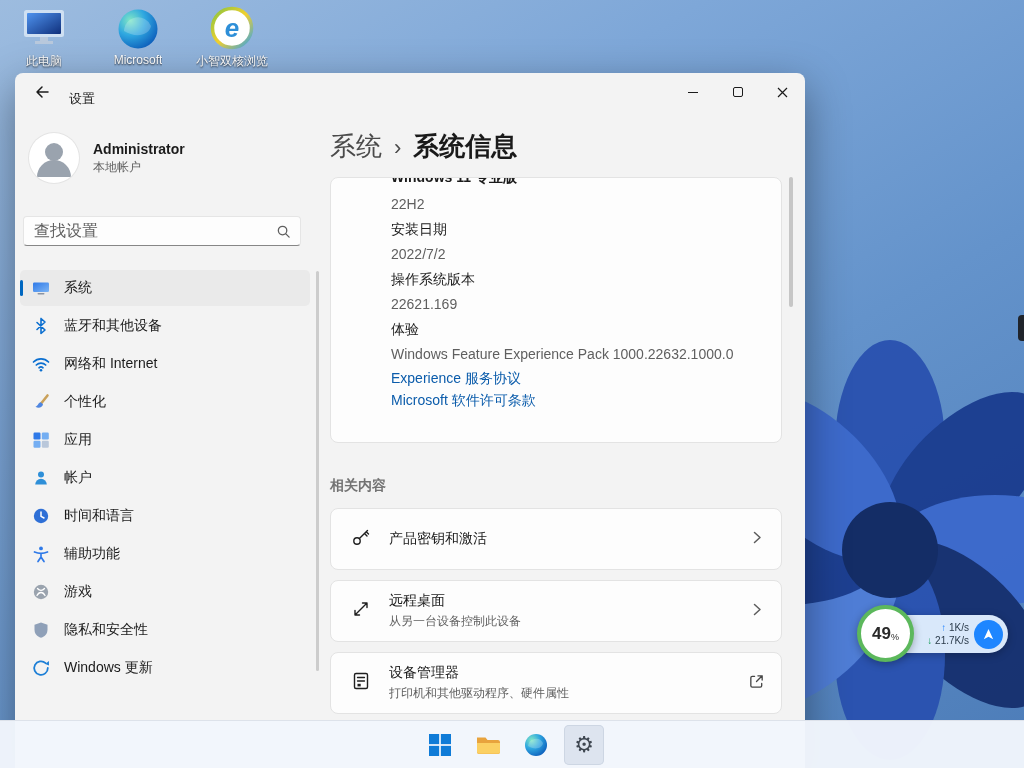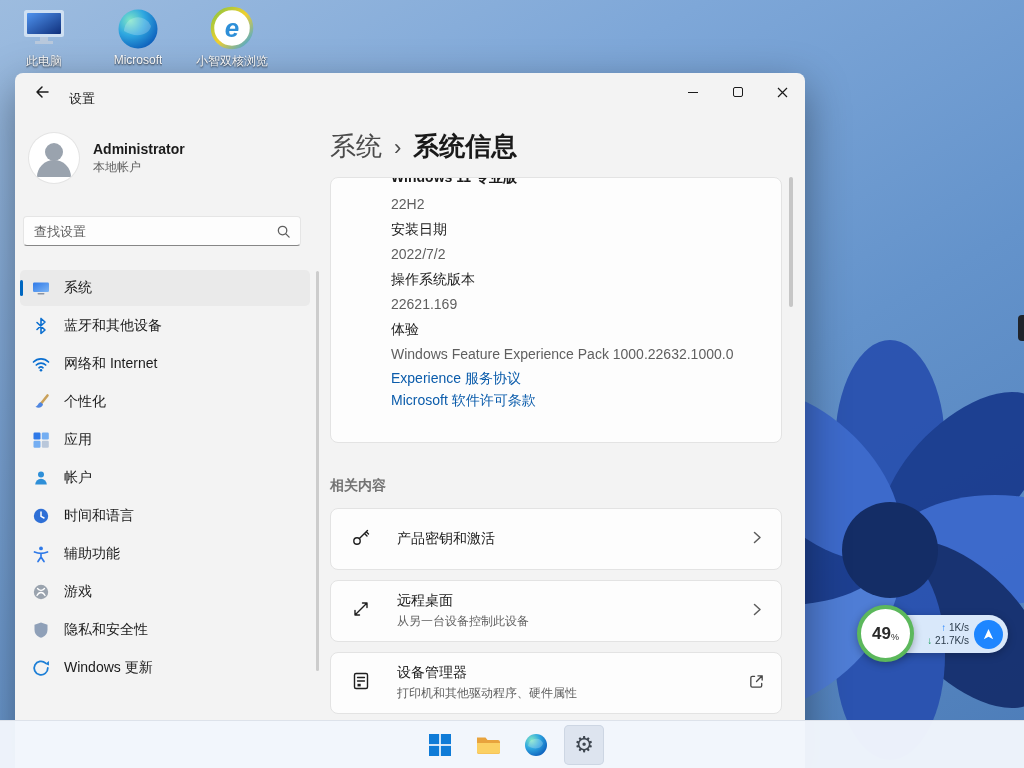--- a/index.html
+++ b/index.html
@@ -33,22 +33,22 @@
   
   .sidebar { position:absolute; left:0; top:38px; width:308px; bottom:0; }
   .user { position:absolute; left:14px; top:22px; display:flex; align-items:center; gap:14px; }
   .avatar { width:50px; height:50px; border-radius:50%; background:#fff; overflow:hidden;
             display:flex; align-items:center; justify-content:center; box-shadow:0 0 0 1px #e4e4e4; }
   .user-name { font-size:14px; font-weight:bold; color:#1b1b1b; }
   .user-type { font-size:12px; color:#5f5f5f; margin-top:2px; }
   .search { position:absolute; left:8px; top:105px; width:278px; height:30px; background:#fdfdfd;
             border:1px solid #e5e5e5; border-bottom:1px solid #868686; border-radius:4px;
             display:flex; align-items:center; }
-  .search input { flex:1; border:none; outline:none; background:transparent; font-size:13px;
-                  padding:0 10px; color:#7f1d1d; font-family:Liberation Sans, sans-serif; }
+  .search input { flex:1; border:none; outline:none; background:transparent; font-size:16px;
+                  padding:0 10px; color:#7f1d1d; font-family:Liberation Serif, serif; }
   .search input::placeholder { color:#5f5f5f; }
   .search .mag { margin-right:9px; display:flex; }
   .nav { position:absolute; left:0; top:157px; width:300px; }
   .nav-item { position:relative; display:flex; align-items:center; gap:14px; height:36px;
               margin:2px 5px; padding:0 12px; border-radius:5px; font-size:14px; color:#1b1b1b; }
   .nav-item.selected { background:#eaeaea; }
   .nav-item.selected::before { content:""; position:absolute; left:0; top:10px; width:3px; height:16px;
               background:#0067c0; border-radius:2px; }
   .nav-ico { width:18px; height:18px; display:flex; }
   .side-scroll { position:absolute; left:301px; top:160px; width:3px; height:400px;
@@ -65,21 +65,21 @@
   .clip-line { position:absolute; top:-9px; left:60px; font-size:14px; font-weight:600; color:#1b1b1b; }
   .spec-rows { padding:14px 0 0 60px; }
   .spec-label { font-size:14px; color:#1b1b1b; height:25px; line-height:25px; }
   .spec-value { font-size:14px; color:#5f5f5f; height:25px; line-height:25px; }
   .spec-link { font-size:14px; color:#0b5cab; height:22px; line-height:22px; width:max-content; cursor:pointer; }
   .related-heading { position:absolute; left:7px; top:366px; font-size:14px; font-weight:bold; color:#737373; }
   .rel-card { position:absolute; left:7px; width:452px; height:62px; background:#fdfdfd;
               border:1px solid #e3e3e3; border-radius:8px; display:flex; align-items:center;
               padding:0 16px 0 20px; gap:18px; }
   .rel-card.c1 { top:397px; } .rel-card.c2 { top:469px; } .rel-card.c3 { top:541px; }
-  .rel-text { flex:1;margin-left:8px; }
+  .rel-text { flex:1; }
   .rel-title { font-size:14px; color:#1b1b1b; }
   .rel-sub { font-size:12px; color:#5f5f5f; margin-top:3px; }
   .main-scroll { position:absolute; left:466px; top:66px; width:4px; height:130px; background:#c6c6c6; border-radius:2px; }
 
   
   .notch { position:absolute; right:0; top:315px; width:6px; height:26px; background:#20242b;
            border-radius:4px 0 0 4px; z-index:4; }
 
   
   .speed-pill { position:absolute; left:884px; top:615px; width:124px; height:38px; background:#d9e8fa;

